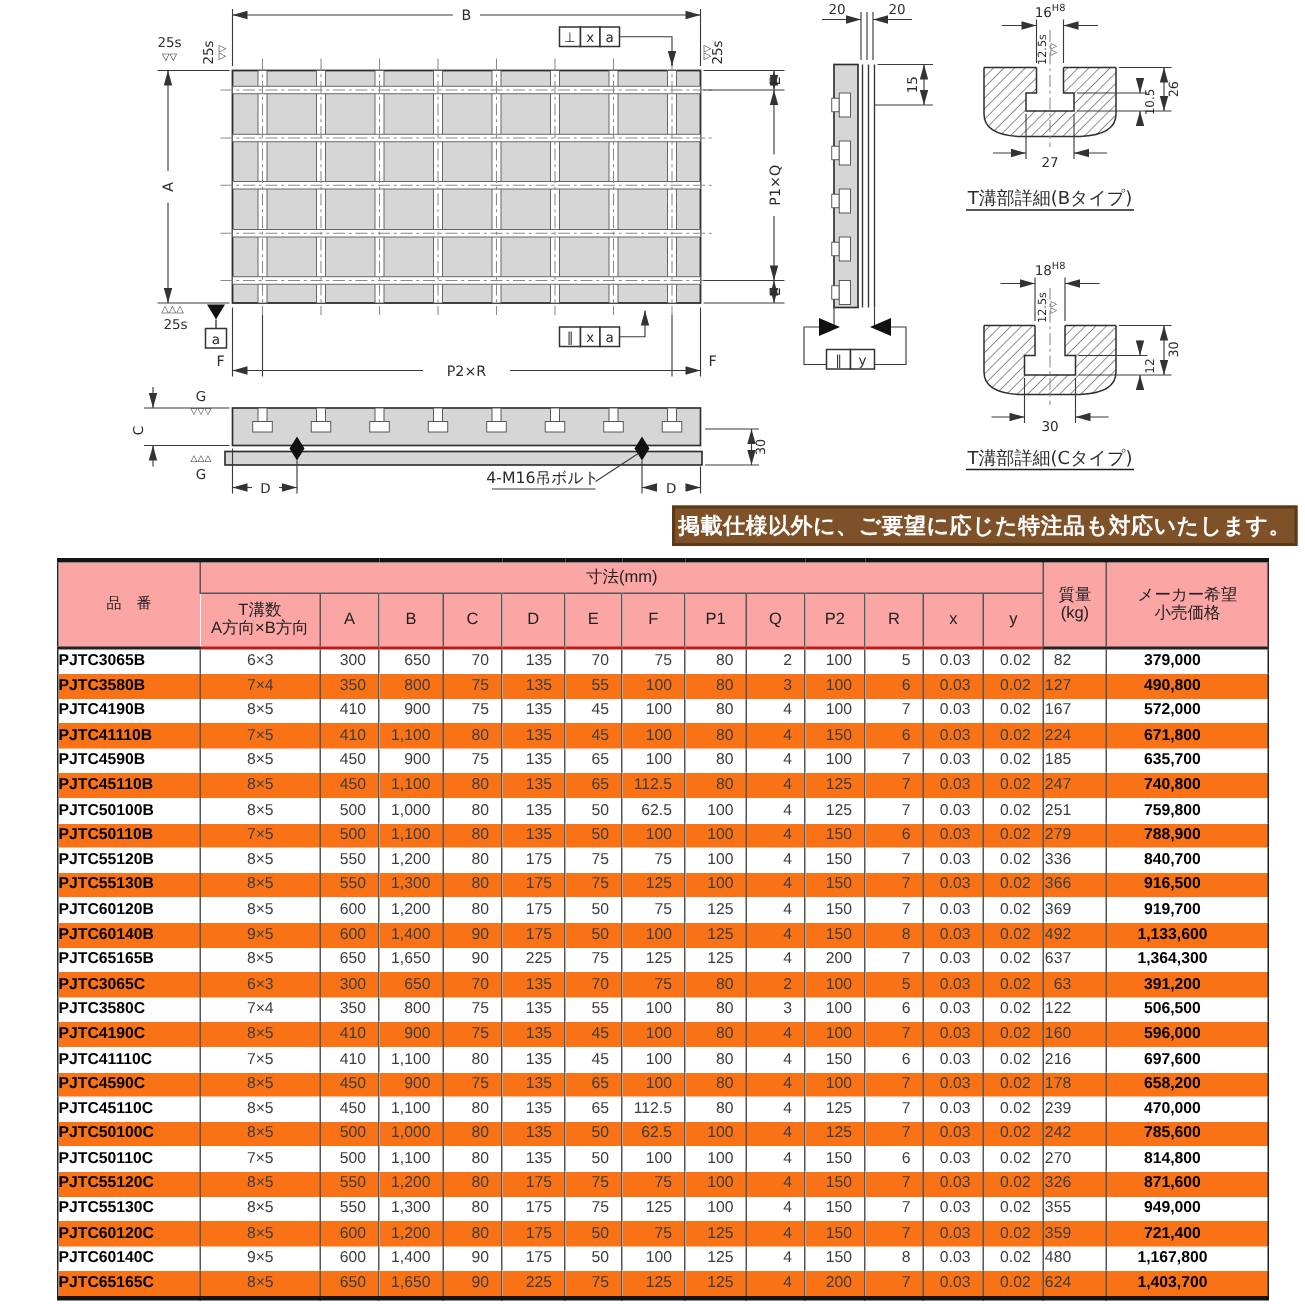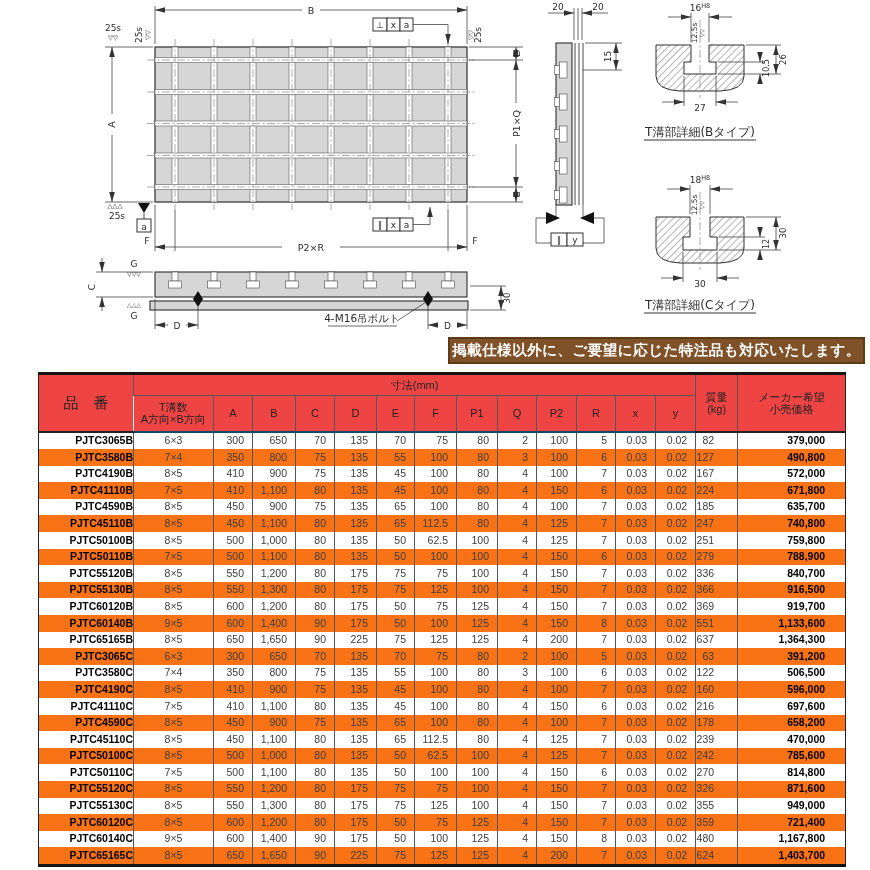--- a/index.html
+++ b/index.html
@@ -8,33 +8,33 @@
   svg text{font-family:"DejaVu Sans","Liberation Sans",sans-serif;fill:#2b2b2b;}
   
   .banner{position:absolute;left:448px;top:337px;width:417px;height:27px;box-sizing:border-box;
     background:#7f5128;border:2px solid #5c3a18;color:#fff;font-weight:bold;font-size:14.5px;
     display:flex;align-items:center;justify-content:center;letter-spacing:.5px;white-space:nowrap;}
   
   .spec{position:absolute;left:38px;top:372px;width:807px;border-collapse:collapse;table-layout:fixed;
     border:1.5px solid #222;border-top:3px solid #141414;border-bottom:3px solid #141414;}
   .spec th,.spec td{border-left:1px solid #565656;overflow:hidden;white-space:nowrap;padding:0;line-height:1.1;}
   .spec th:first-child,.spec td:first-child{border-left:none;}
-  .spec thead th{background:#ef4444;font-weight:normal;color:#222;font-size:11px;}
+  .spec thead th{background:#fca5a5;font-weight:normal;color:#222;font-size:11px;}
   .spec tr.h1{height:22px;}
   .spec tr.h2{height:36px;}
-  .spec tr.h2 th{border-bottom:2px solid #0c4a6e;border-top:1px solid #565656;}
+  .spec tr.h2 th{border-bottom:2px solid #b91c1c;border-top:1px solid #565656;}
   .spec th.span2{border-bottom:2px solid #222;}
-  .spec th.part{font-size:15px;}
+  .spec th.part{font-size:10px;}
   .spec tbody td{height:16.6px;font-size:10.5px;color:#3c3c3c;}
   .spec tbody tr.alt{background:#f97316;}
-  .spec td.code{text-align:right;font-weight:bold;color:#000;}
+  .spec td.code{text-align:left;font-weight:bold;color:#000;}
   .spec td.slots{text-align:center;}
   .spec td.num{text-align:right;padding-right:8px;}
   .spec td.mass{text-align:right;padding-right:23px;}
-  .spec td.price{text-align:right;padding-right:20px;font-weight:bold;color:#000;}
+  .spec td.price{text-align:center;padding-right:20px;font-weight:bold;color:#000;}
   .two-line{display:block;}
 </style>
 </head>
 <body>
 
 <div class="stage">
 
 <svg width="870" height="334" viewBox="0 0 870 334">
   <defs>
     <pattern id="hatch" patternUnits="userSpaceOnUse" width="5" height="5" patternTransform="rotate(45)">
@@ -550,21 +550,21 @@
           <td class="num">90</td>
           <td class="num">175</td>
           <td class="num">50</td>
           <td class="num">100</td>
           <td class="num">125</td>
           <td class="num">4</td>
           <td class="num">150</td>
           <td class="num">8</td>
           <td class="num">0.03</td>
           <td class="num">0.02</td>
-          <td class="mass">551</td>
+          <td class="mass">492</td>
           <td class="price">1,133,600</td>
         </tr>
         <tr>
           <td class="code">PJTC65165B</td>
           <td class="slots">8×5</td>
           <td class="num">650</td>
           <td class="num">1,650</td>
           <td class="num">90</td>
           <td class="num">225</td>
           <td class="num">75</td>

